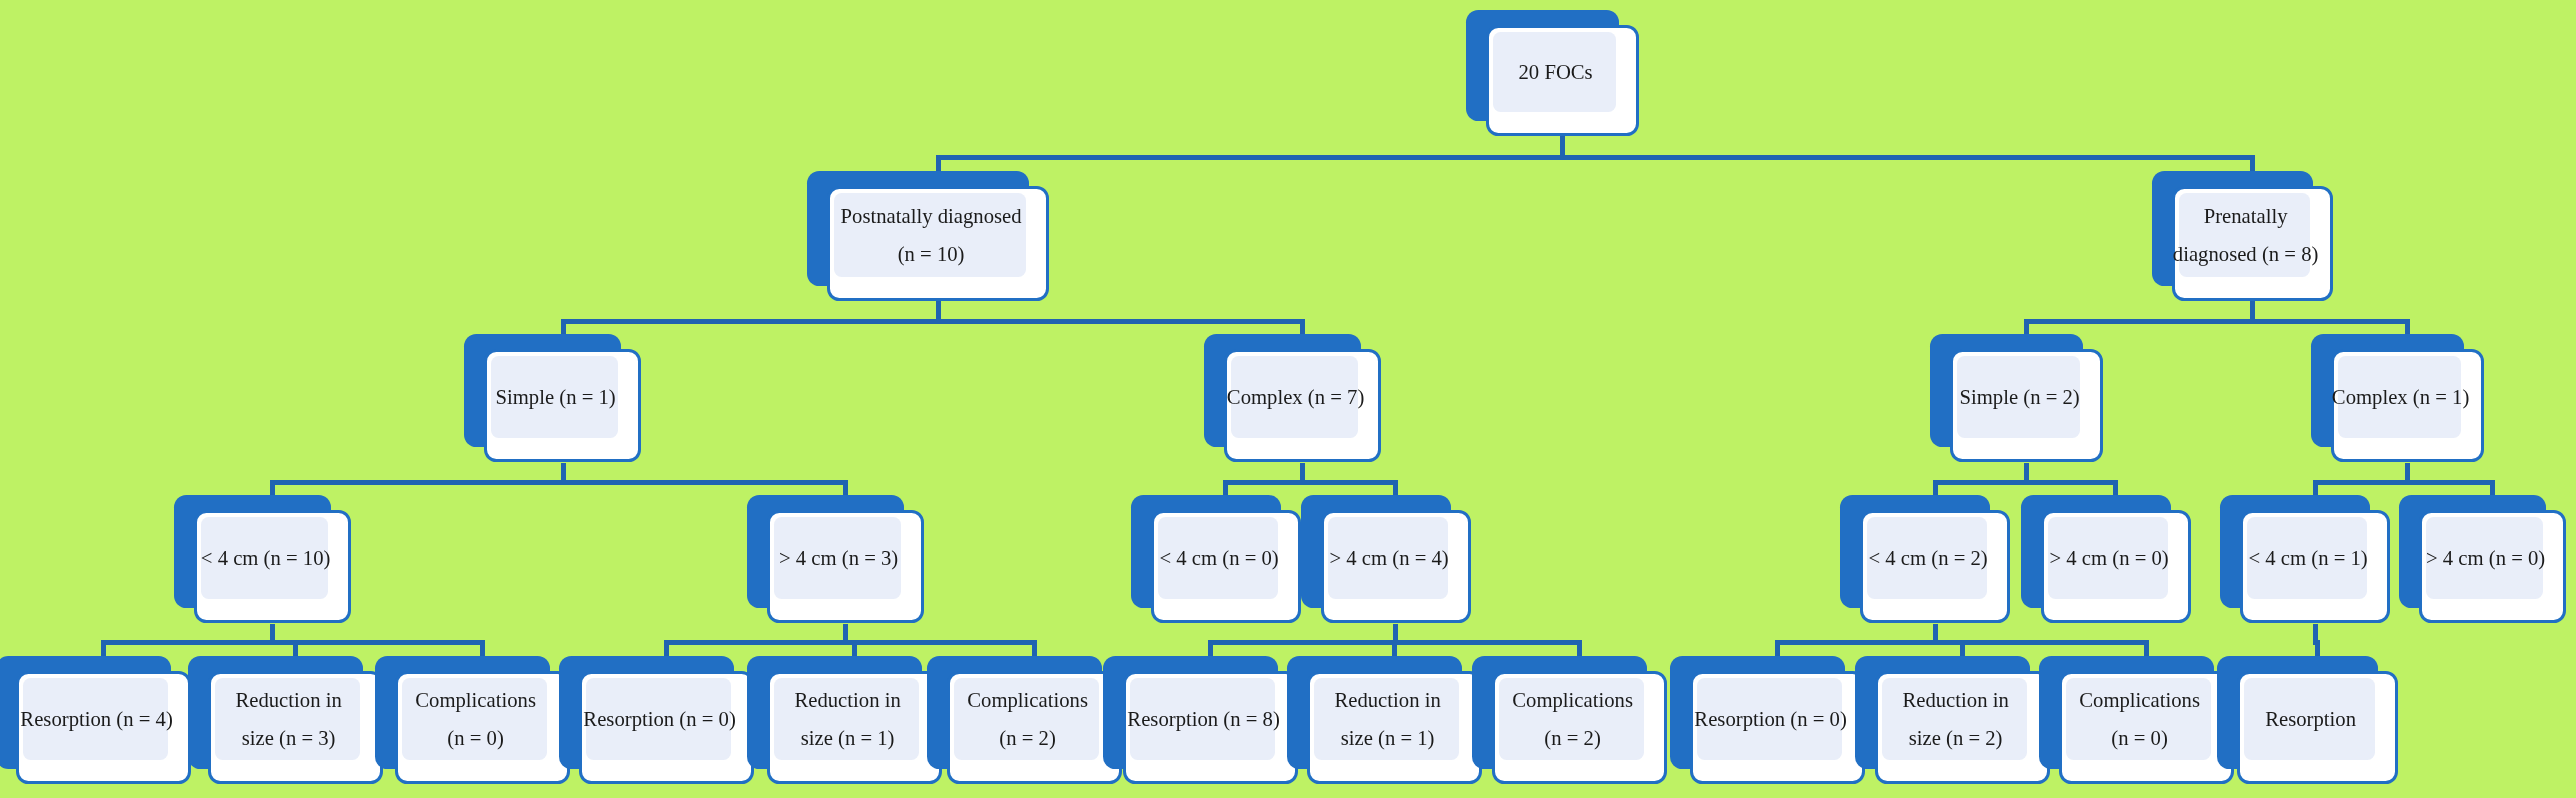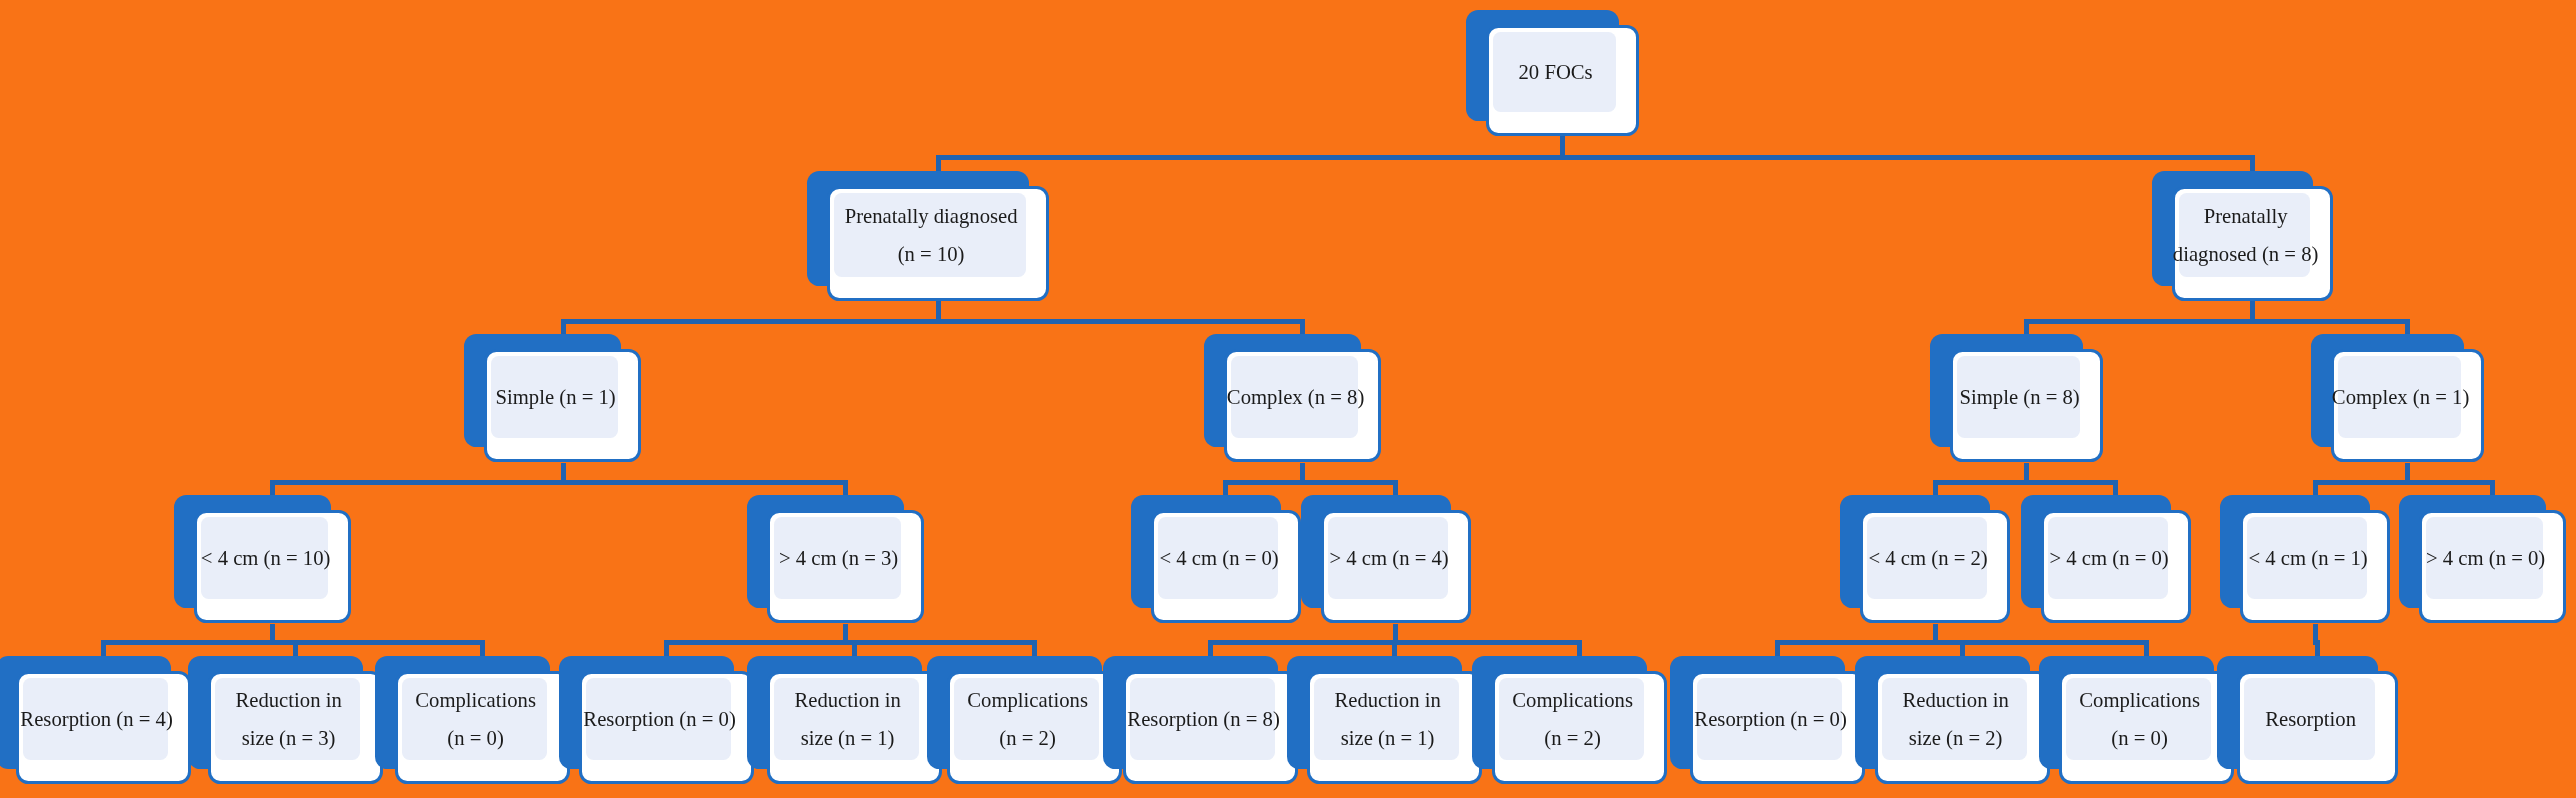--- a/index.html
+++ b/index.html
@@ -66,21 +66,21 @@
     width: 100%;
   }
   .node-label .line {
     line-height: 1.8;
     white-space: nowrap;
   }
 </style>
 </head>
 <body>
 
-<div id="canvas" style="--box-blue: #216FC4; --line-blue: #2063B1; --panel: #E9EEF9; --text: #1B1B1B; background: #f97316;">
+<div id="canvas" style="--box-blue: #216FC4; --line-blue: #2063B1; --panel: #E9EEF9; --text: #1B1B1B; background: #bef264;">
     <div class="conn" style="left: 1560px; top: 136px; width: 4.6px; height: 24px;"></div>
     <div class="conn" style="left: 936px; top: 155px; width: 1318px; height: 4.6px;"></div>
     <div class="conn" style="left: 936px; top: 155px; width: 4.6px; height: 31px;"></div>
     <div class="conn" style="left: 2250px; top: 155px; width: 4.6px; height: 31px;"></div>
     <div class="conn" style="left: 936px; top: 301px; width: 4.6px; height: 22px;"></div>
     <div class="conn" style="left: 561px; top: 319px; width: 744px; height: 4.6px;"></div>
     <div class="conn" style="left: 561px; top: 319px; width: 4.6px; height: 31px;"></div>
     <div class="conn" style="left: 1300px; top: 319px; width: 4.6px; height: 31px;"></div>
     <div class="conn" style="left: 2250px; top: 301px; width: 4.6px; height: 22px;"></div>
     <div class="conn" style="left: 2024px; top: 319px; width: 385px; height: 4.6px;"></div>
@@ -132,21 +132,21 @@
         <div class="node-label">
           <div class="line">20 FOCs</div>
         </div>
       </div>
     </div>
     <div class="node" style="left: 827px; top: 186px; width: 222px; height: 115px;">
       <div class="node-shadow"></div>
       <div class="node-box">
         <div class="node-panel"></div>
         <div class="node-label">
-          <div class="line">Prenatally diagnosed</div>
+          <div class="line">Postnatally diagnosed</div>
           <div class="line">(n = 10)</div>
         </div>
       </div>
     </div>
     <div class="node" style="left: 2172px; top: 186px; width: 161px; height: 115px;">
       <div class="node-shadow"></div>
       <div class="node-box">
         <div class="node-panel"></div>
         <div class="node-label">
           <div class="line">Prenatally</div>
@@ -161,30 +161,30 @@
         <div class="node-label">
           <div class="line">Simple (n = 1)</div>
         </div>
       </div>
     </div>
     <div class="node" style="left: 1224px; top: 349px; width: 157px; height: 113px;">
       <div class="node-shadow"></div>
       <div class="node-box">
         <div class="node-panel"></div>
         <div class="node-label">
-          <div class="line">Complex (n = 8)</div>
+          <div class="line">Complex (n = 7)</div>
         </div>
       </div>
     </div>
     <div class="node" style="left: 1950px; top: 349px; width: 153px; height: 113px;">
       <div class="node-shadow"></div>
       <div class="node-box">
         <div class="node-panel"></div>
         <div class="node-label">
-          <div class="line">Simple (n = 8)</div>
+          <div class="line">Simple (n = 2)</div>
         </div>
       </div>
     </div>
     <div class="node" style="left: 2331px; top: 349px; width: 153px; height: 113px;">
       <div class="node-shadow"></div>
       <div class="node-box">
         <div class="node-panel"></div>
         <div class="node-label">
           <div class="line">Complex (n = 1)</div>
         </div>

